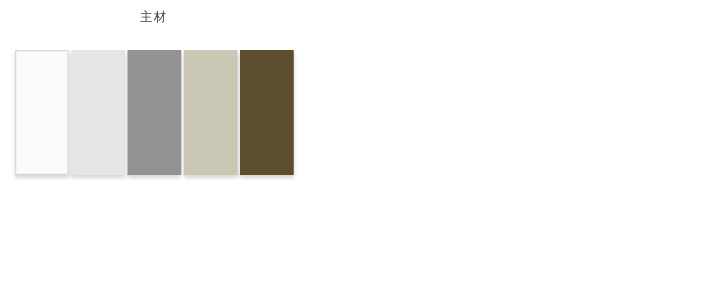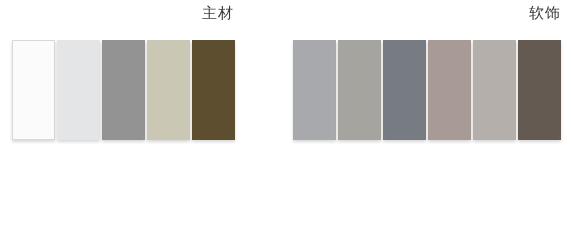--- a/index.html
+++ b/index.html
@@ -23,27 +23,26 @@
   .palette-group {
     position: absolute;
     top: 0;
   }
   .group-main   { left: 12px;  width: 222px; }
   .group-soft   { left: 293px; width: 268px; }
 
   .group-title {
     height: 30px;
     line-height: 30px;
-    text-align: right;
-    font-size: 15px;
+    text-align: center;
+    font-size: 10px;
     color: #3c3c3c;
     letter-spacing: 1px;
     white-space: nowrap;
     user-select: none;
-    font-family: Liberation Mono, monospace;
   }
 
   .swatch-row {
     position: absolute;
     top: 40px;
     left: 0;
     display: flex;
     gap: 2px;
     height: 100px;
   }
@@ -70,25 +69,14 @@
     <div class="group-title" style="color: rgb(60, 60, 60);">主材</div>
     <div class="swatch-row">
         <div class="swatch outlined" style="background: rgb(251, 251, 251);"></div>
         <div class="swatch" style="background: rgb(228, 229, 230);"></div>
         <div class="swatch" style="background: rgb(147, 147, 147);"></div>
         <div class="swatch" style="background: rgb(203, 199, 181);"></div>
         <div class="swatch" style="background: rgb(94, 78, 48);"></div>
       </div>
   </div>
 
-  <div class="palette-group group-soft">
-    <div class="group-title" style="color: rgb(60, 60, 60);">软饰</div>
-    <div class="swatch-row">
-        <div class="swatch" style="background: rgb(167, 169, 173);"></div>
-        <div class="swatch" style="background: rgb(166, 164, 158);"></div>
-        <div class="swatch" style="background: rgb(118, 124, 130);"></div>
-        <div class="swatch" style="background: rgb(168, 154, 149);"></div>
-        <div class="swatch" style="background: rgb(181, 175, 172);"></div>
-        <div class="swatch" style="background: rgb(101, 90, 81);"></div>
-      </div>
-  </div>
 
 </div>
 
 </body></html>

